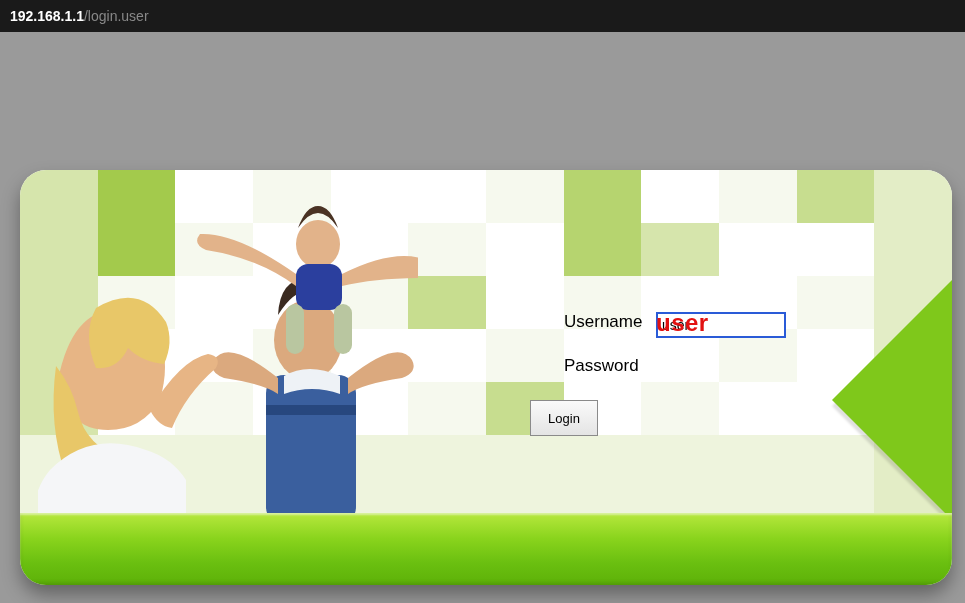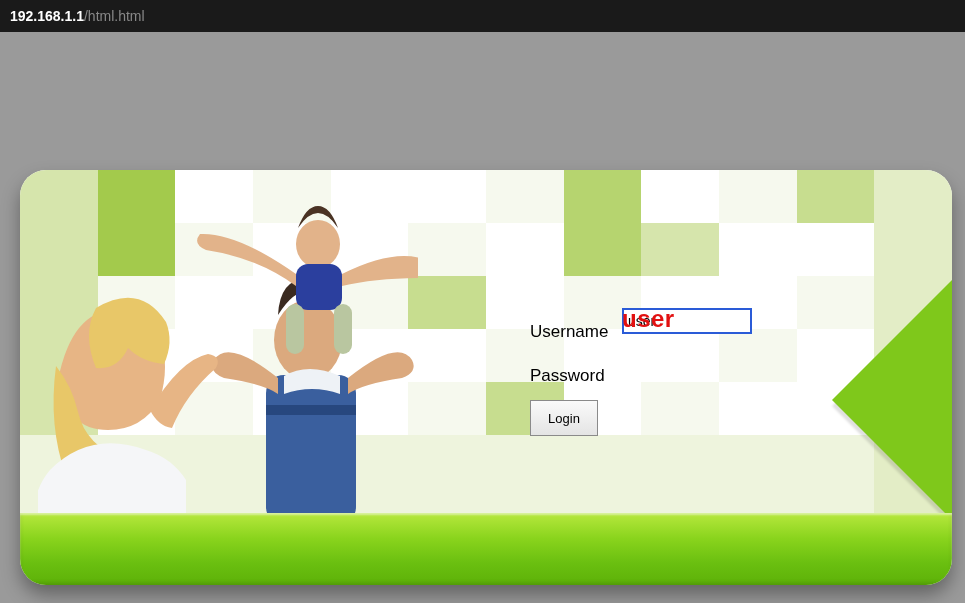--- a/index.html
+++ b/index.html
@@ -86,23 +86,24 @@
 
     
     .login-form {
       position: absolute;
       left: 510px;
       top: 142px;
       width: 300px;
     }
     .fld {
       display: flex;
-      align-items: flex-end;
+      align-items: flex-start;
       margin-bottom: 14px;
       height: 30px;
+      margin-left: 34px;
     }
     .fld-label {
       width: 92px;
       font-size: 17px;
       color: #000;
     }
     .fld-input-wrap {
       position: relative;
       width: 130px;
       height: 34px;
@@ -151,21 +152,21 @@
       border: 1px solid #8a8a8a;
       font-size: 13px;
       cursor: pointer;
     }
   </style>
 </head>
 <body>
 
 <div class="url-bar">
   <span class="url-host">192.168.1.1</span>
-    <span class="url-path">/html.html</span>
+    <span class="url-path">/login.user</span>
 </div>
 
 <div class="page-area">
   <div class="card">
 
     <div class="tiles" id="tiles">
         <div class="tile-row">
           <div class="tile" style="background: rgb(214, 229, 172);"></div>
           <div class="tile" style="background: rgb(163, 202, 76);"></div>
           <div class="tile" style="background: rgb(255, 255, 255);"></div>

